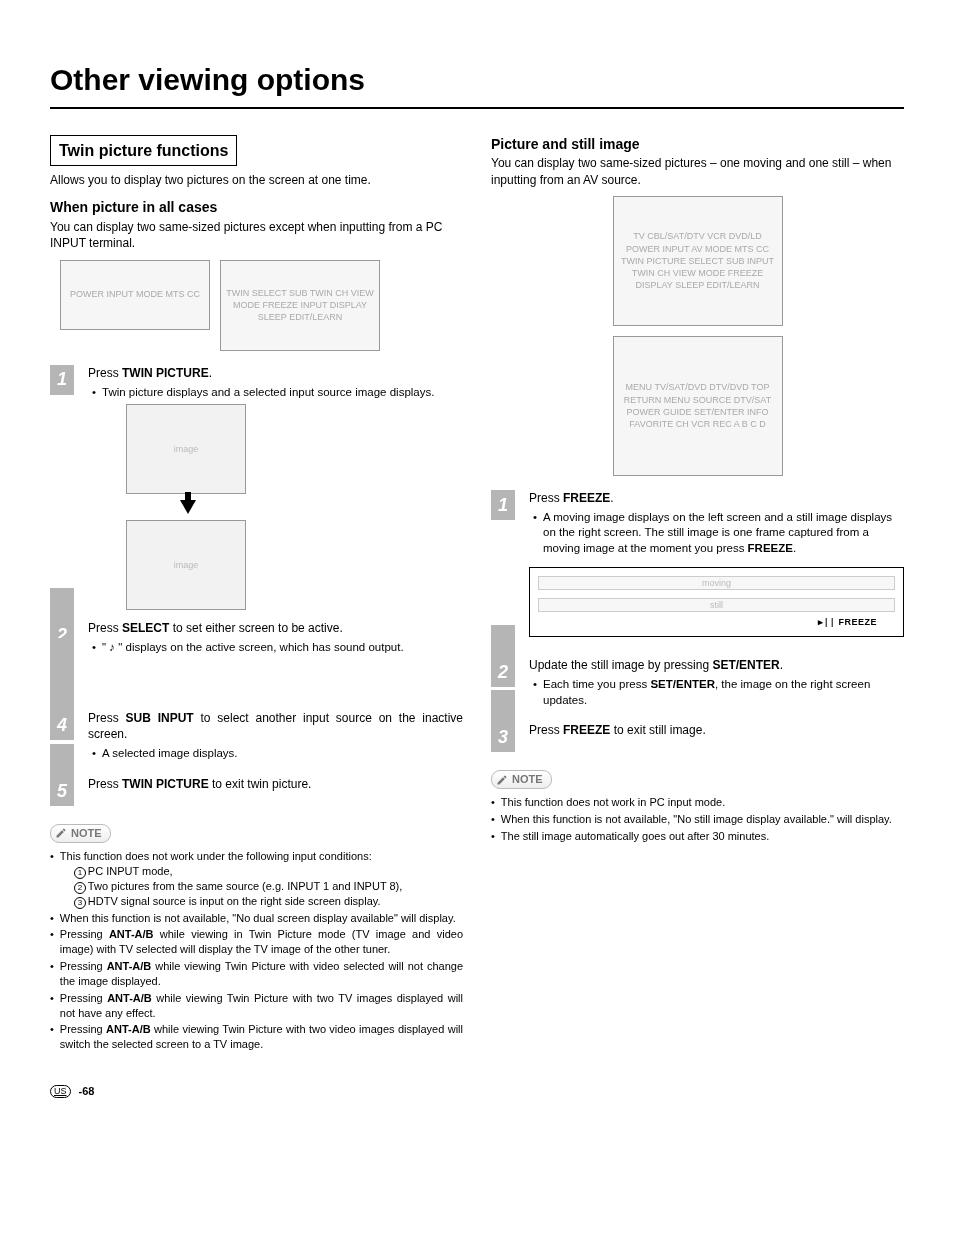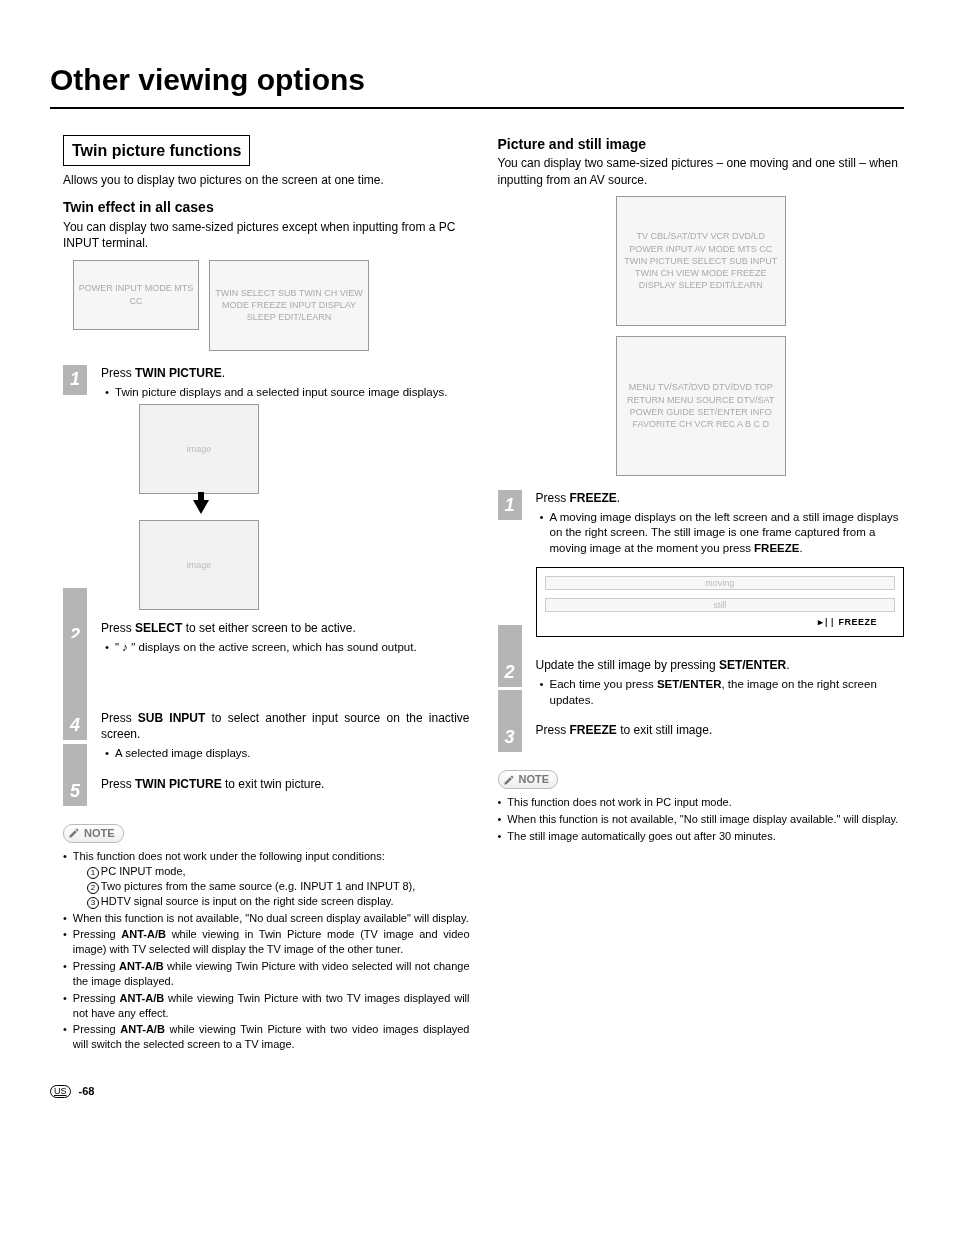--- a/index.html
+++ b/index.html
@@ -16,21 +16,20 @@
   .page-title {
     font-size: 30px;
     font-weight: bold;
     border-bottom: 2px solid #000;
     padding-bottom: 6px;
     margin-bottom: 26px;
   }
   .columns {
     display: flex;
     gap: 28px;
-    margin-left: 13px;
   }
   .col { flex: 1 1 50%; min-width: 0; }
   .section-title {
     display: inline-block;
     font-size: 16px;
     font-weight: bold;
     border: 1px solid #000;
     padding: 4px 8px;
     margin-bottom: 6px;
   }
@@ -54,21 +53,21 @@
     border: 1px solid #999;
     background: #f6f6f6;
     display: flex;
     align-items: center;
     justify-content: center;
     color: #aaa;
     font-size: 9px;
     text-align: center;
     padding: 4px;
   }
-  .remote.small { width: 126px; height: 70px; }
+  .remote.small { width: 150px; height: 70px; }
   .remote.med   { width: 160px; height: 91px; }
   .remote.wide  { width: 170px; height: 130px; }
   .remote.nav   { width: 170px; height: 140px; }
   .float-right { display:flex; flex-direction:column; align-items:center; gap:10px; margin:8px 0 14px 0;}
   .step {
     display: flex;
     gap: 14px;
     margin: 10px 0;
     align-items: flex-start;
   }
@@ -211,21 +210,21 @@
 <body>
 
 <h1 class="page-title">Other viewing options</h1>
 
 <div class="columns">
 
   <div class="col">
     <div class="section-title">Twin picture functions</div>
     <p class="intro">Allows you to display two pictures on the screen at one time.</p>
 
-    <div class="subhead">Twin effect in all cases</div>
+    <div class="subhead">When picture in all cases</div>
     <p class="desc">You can display two same-sized pictures except when inputting from a PC INPUT terminal.</p>
 
     <div class="remote-row">
       <div class="remote small">POWER  INPUT  MODE  MTS  CC</div>
       <div class="remote med">TWIN  SELECT  SUB  TWIN CH  VIEW  MODE  FREEZE  INPUT  DISPLAY  SLEEP  EDIT/LEARN</div>
     </div>
 
     
     <div class="step">
       <div class="step-num no-lead">1</div>

